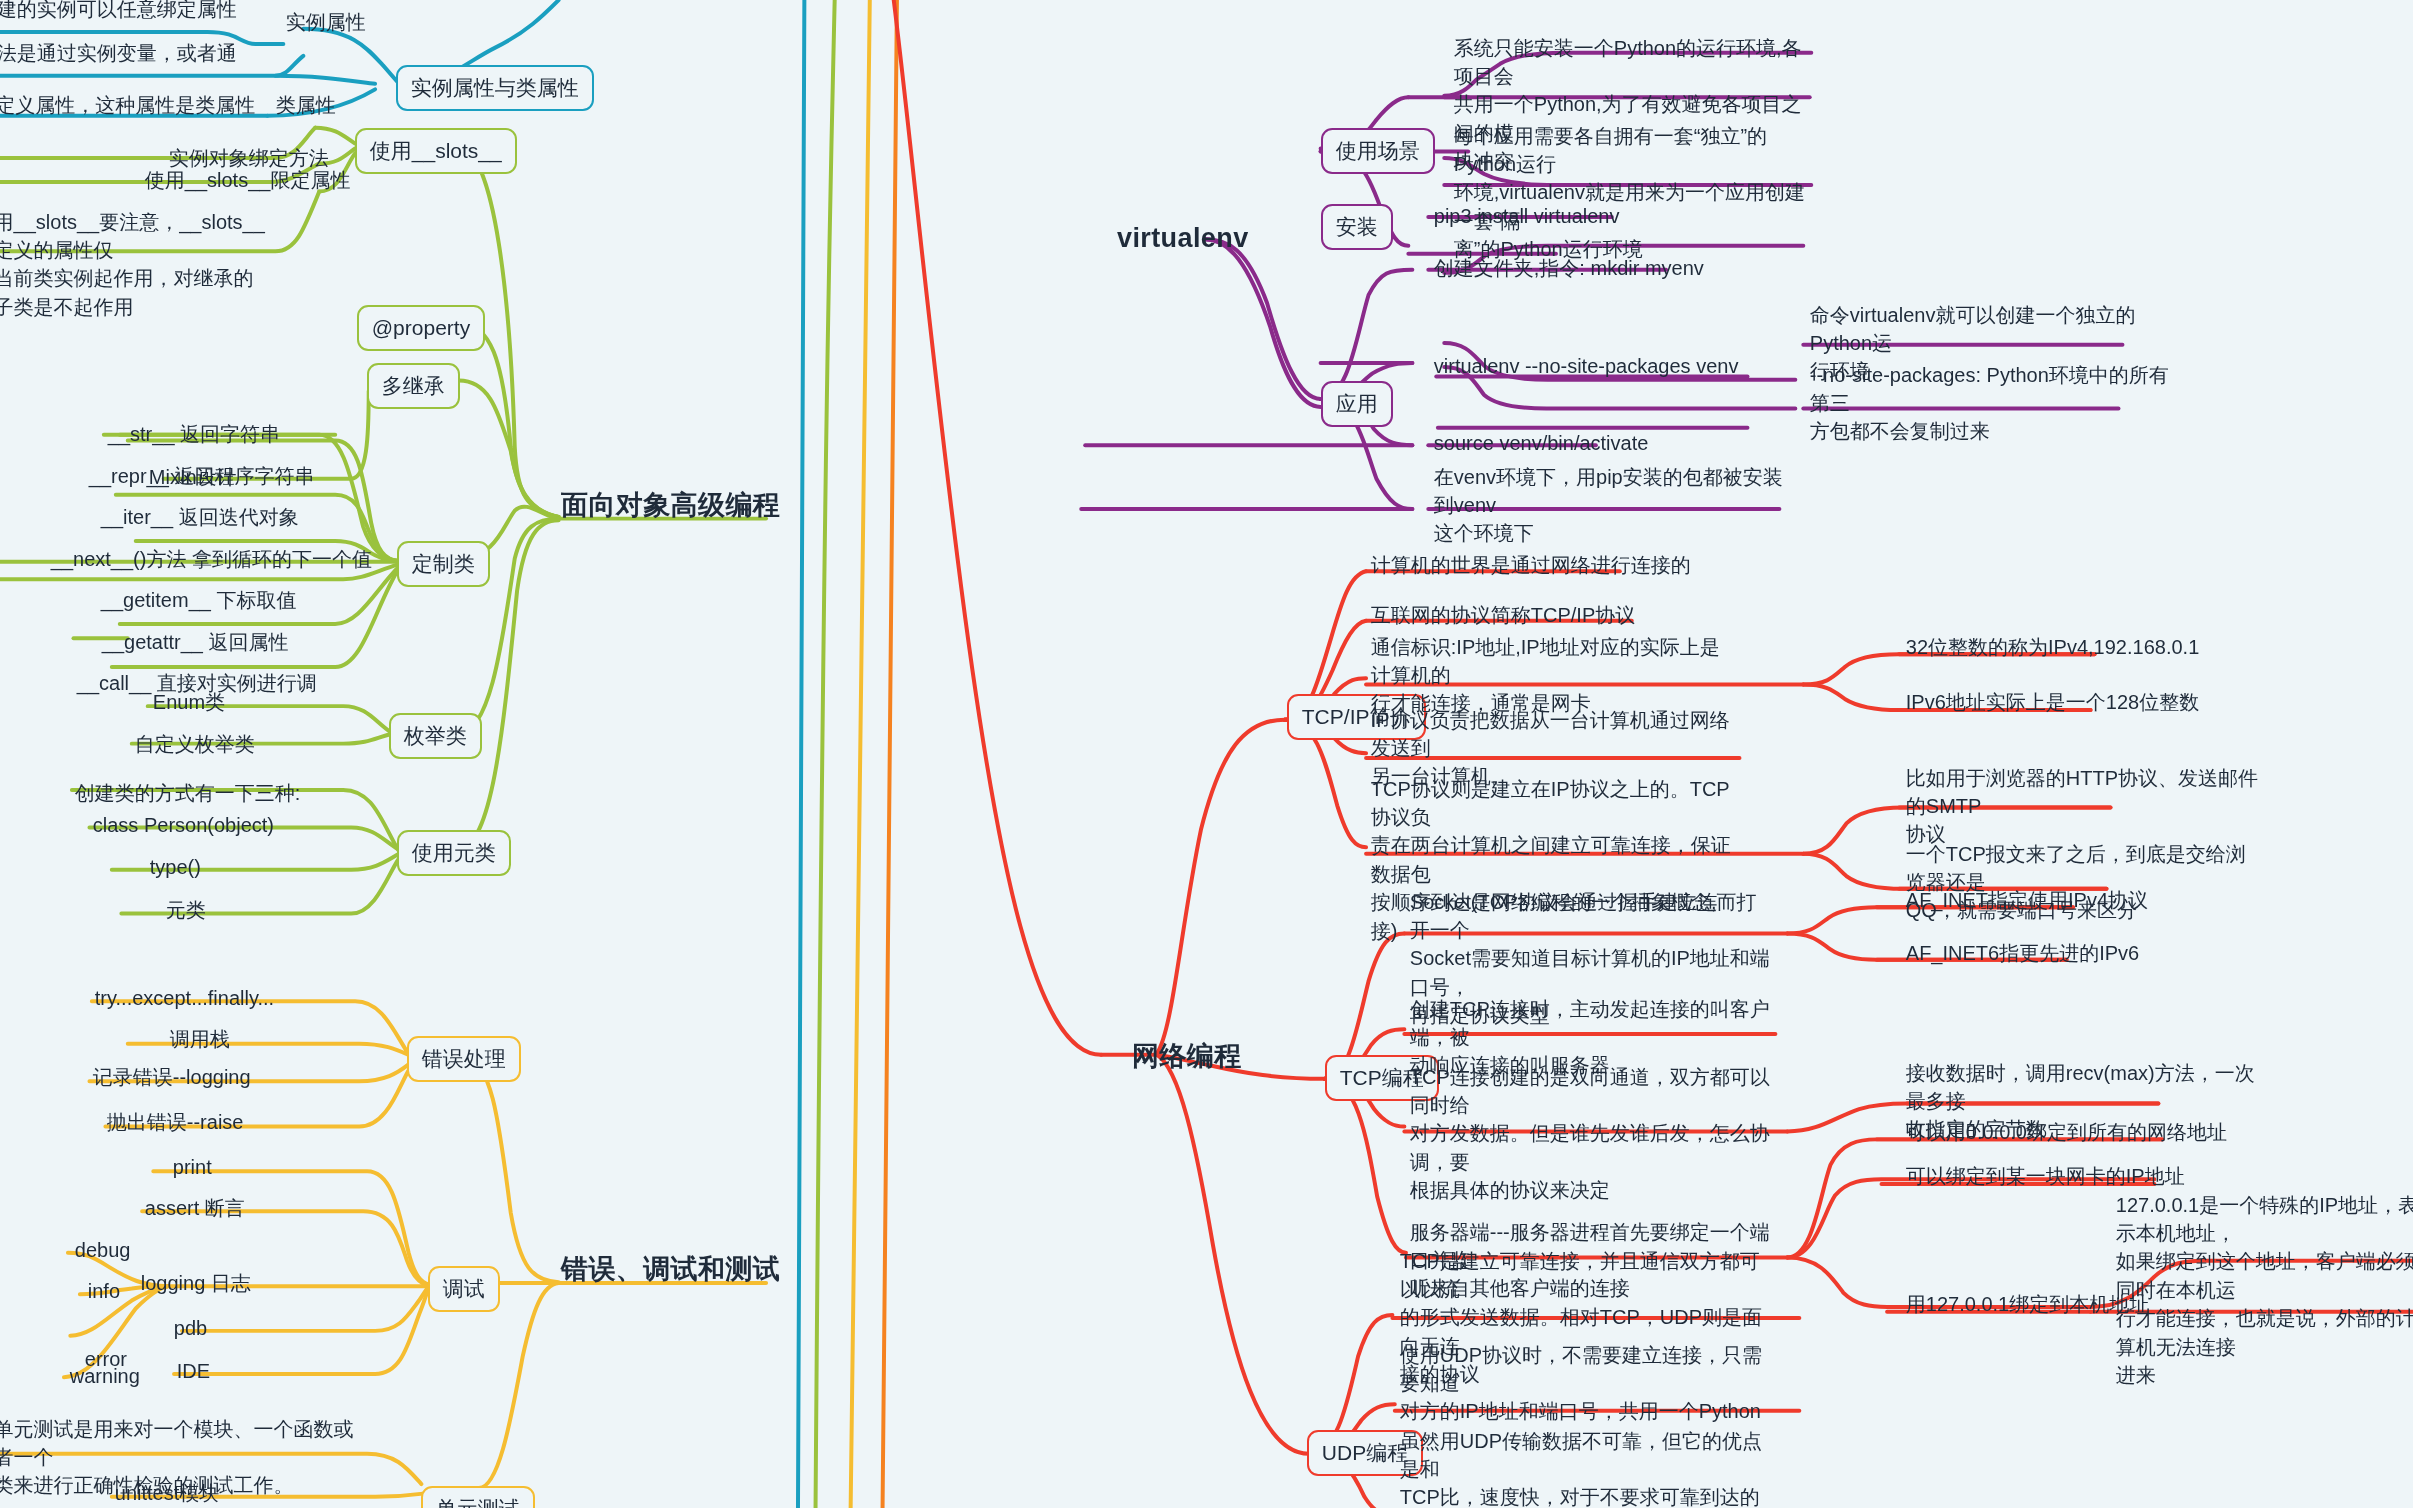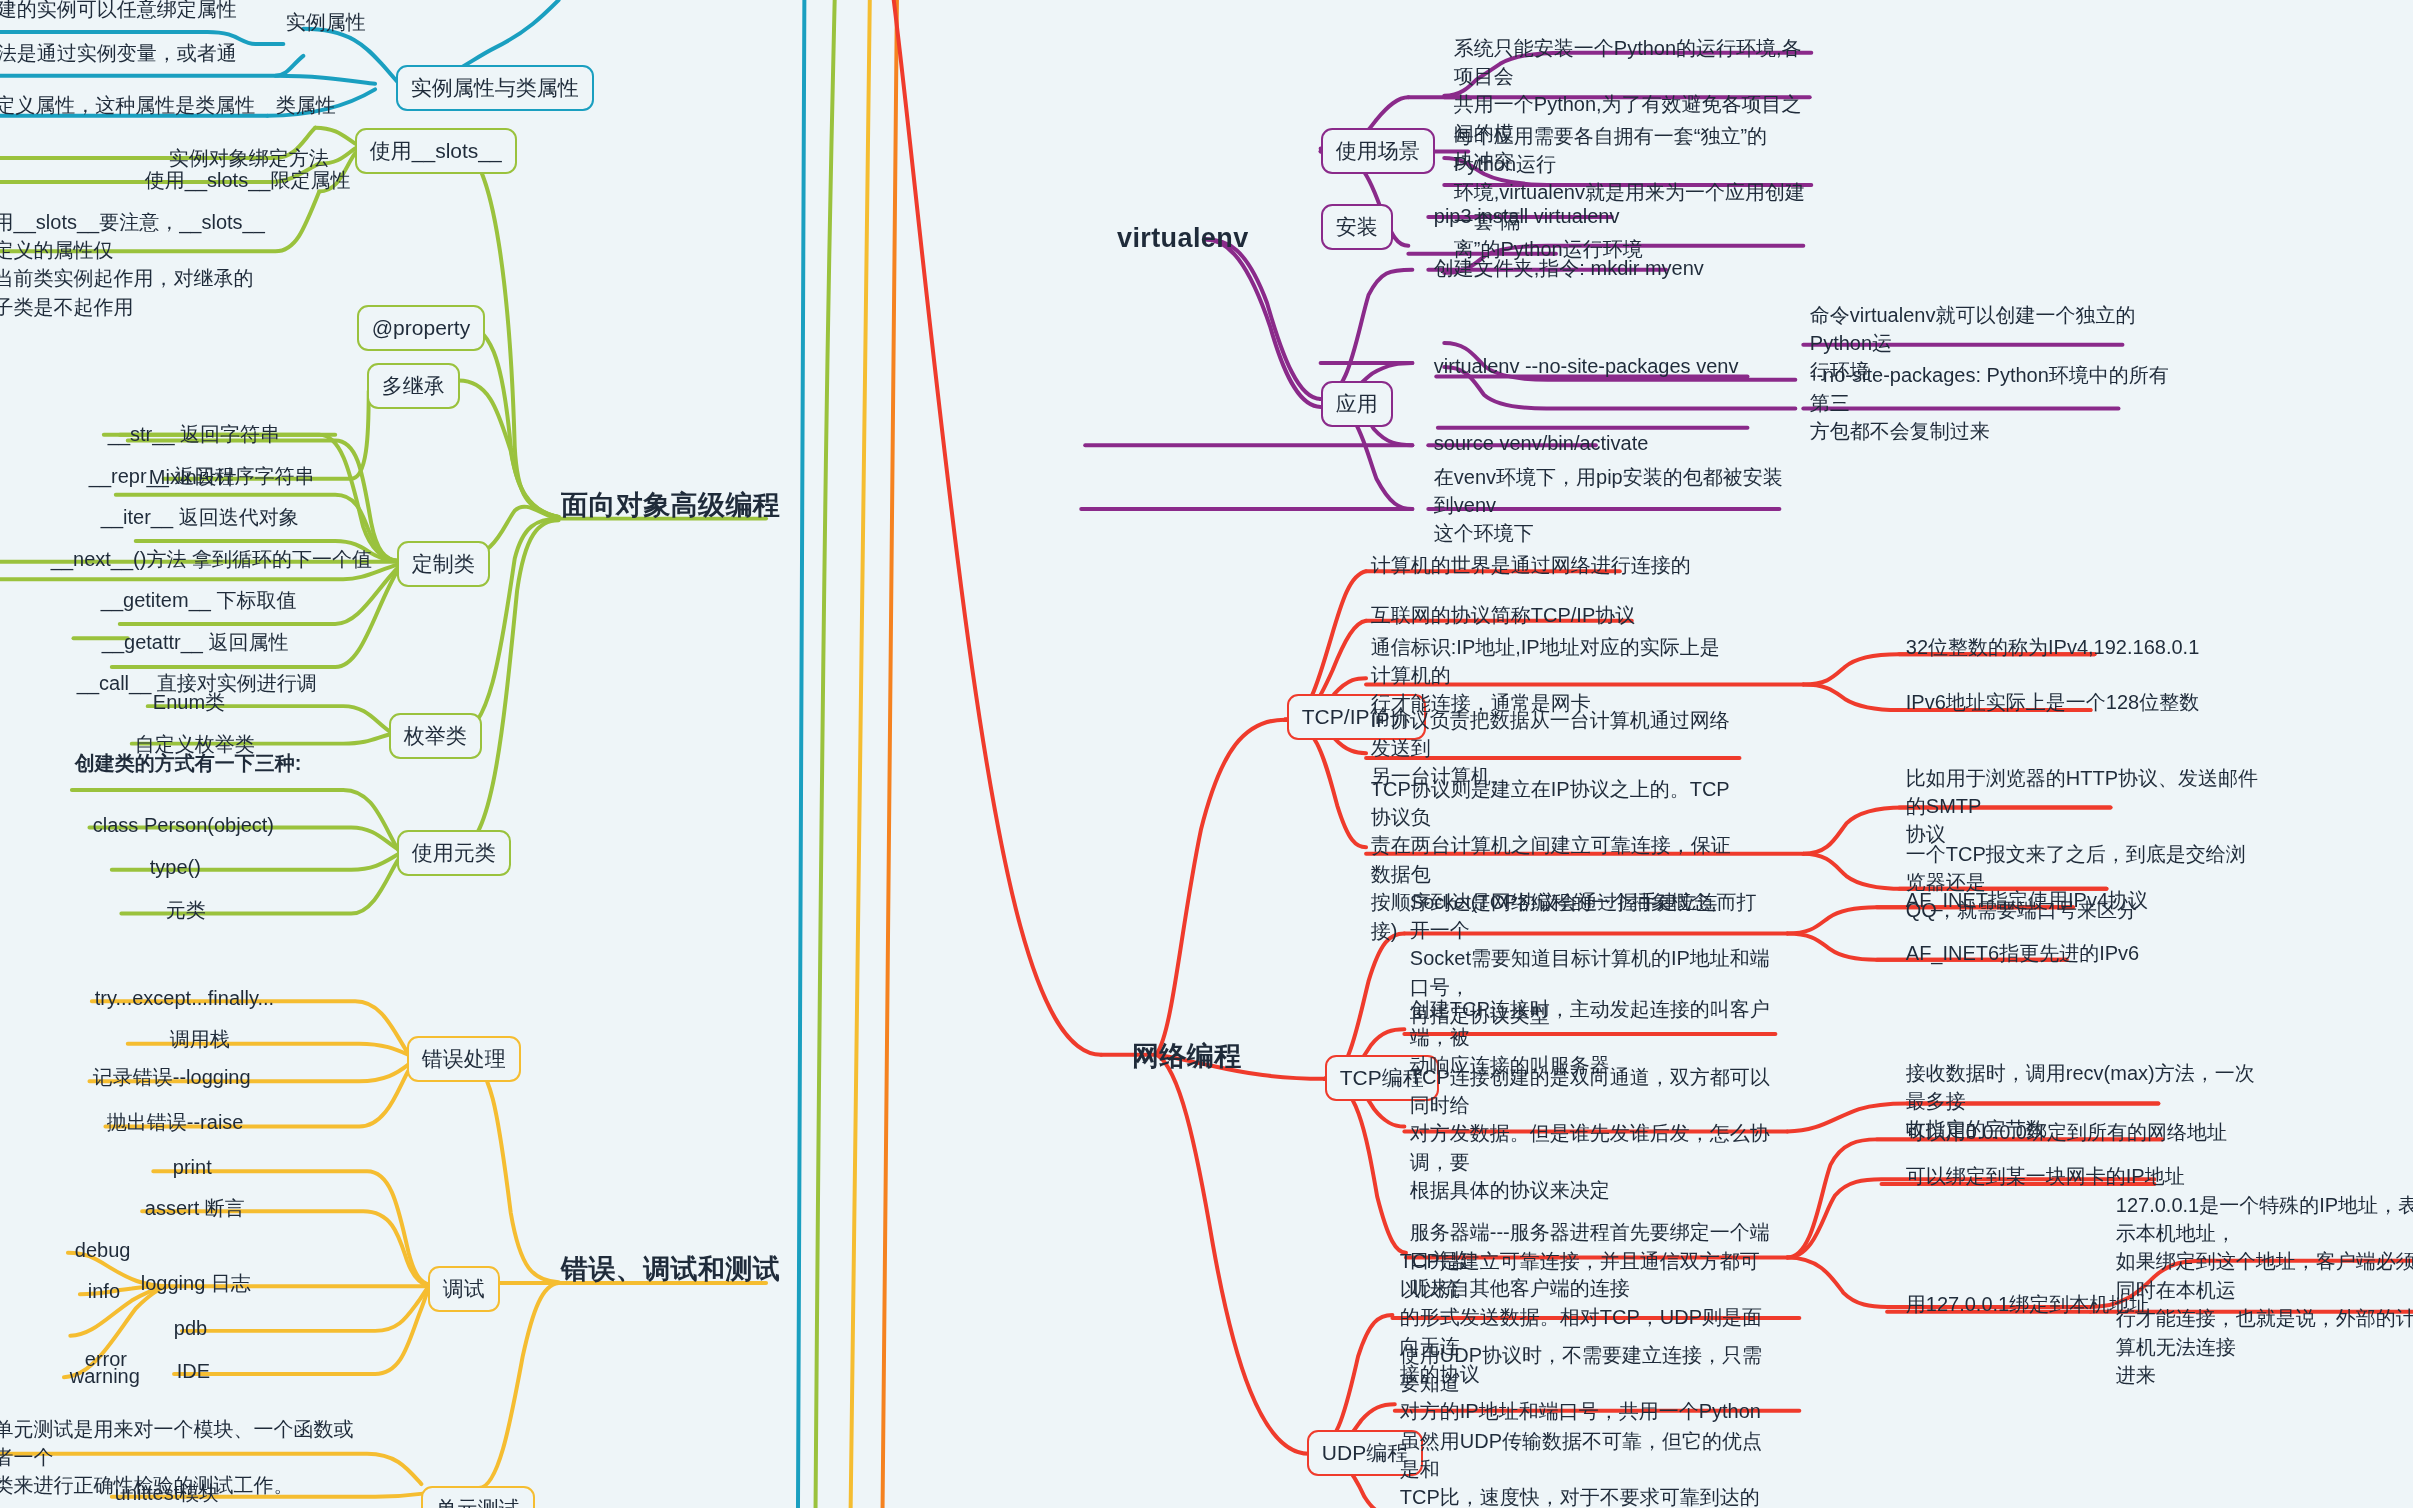--- a/index.html
+++ b/index.html
@@ -254,21 +254,21 @@
   <div class="node leaf nowrap" style="left:46px;top:543px;">__next__()方法 拿到循环的下一个值</div>
   <div class="node leaf nowrap" style="left:96px;top:584px;">__getitem__ 下标取值</div>
   <div class="node leaf nowrap" style="left:97px;top:626px;">__getattr__ 返回属性</div>
   <div class="node leaf nowrap" style="left:72px;top:667px;">__call__ 直接对实例进行调</div>
   <div class="node boxed c-green" style="left:397px;top:541px;">定制类</div>
 
   <div class="node leaf nowrap" style="left:148px;top:686px;">Enum类</div>
   <div class="node leaf nowrap" style="left:130px;top:728px;">自定义枚举类</div>
   <div class="node boxed c-green" style="left:389px;top:713px;">枚举类</div>
 
-  <div class="node leaf nowrap" style="left:70px;top:747px;font-weight:bold;">创建类的方式有一下三种:</div>
+  <div class="node leaf nowrap" style="left:70px;top:777px;">创建类的方式有一下三种:</div>
   <div class="node leaf nowrap" style="left:88px;top:809px;">class Person(object)</div>
   <div class="node leaf nowrap" style="left:145px;top:851px;">type()</div>
   <div class="node leaf nowrap" style="left:161px;top:894px;">元类</div>
   <div class="node boxed c-green" style="left:397px;top:830px;">使用元类</div>
 
   <div class="node topic" style="left:561px;top:487px;">面向对象高级编程</div>
 
   <div class="node leaf nowrap" style="left:90px;top:982px;">try...except...finally...</div>
   <div class="node leaf nowrap" style="left:165px;top:1023px;">调用栈</div>
   <div class="node leaf nowrap" style="left:88px;top:1061px;">记录错误--logging</div>

